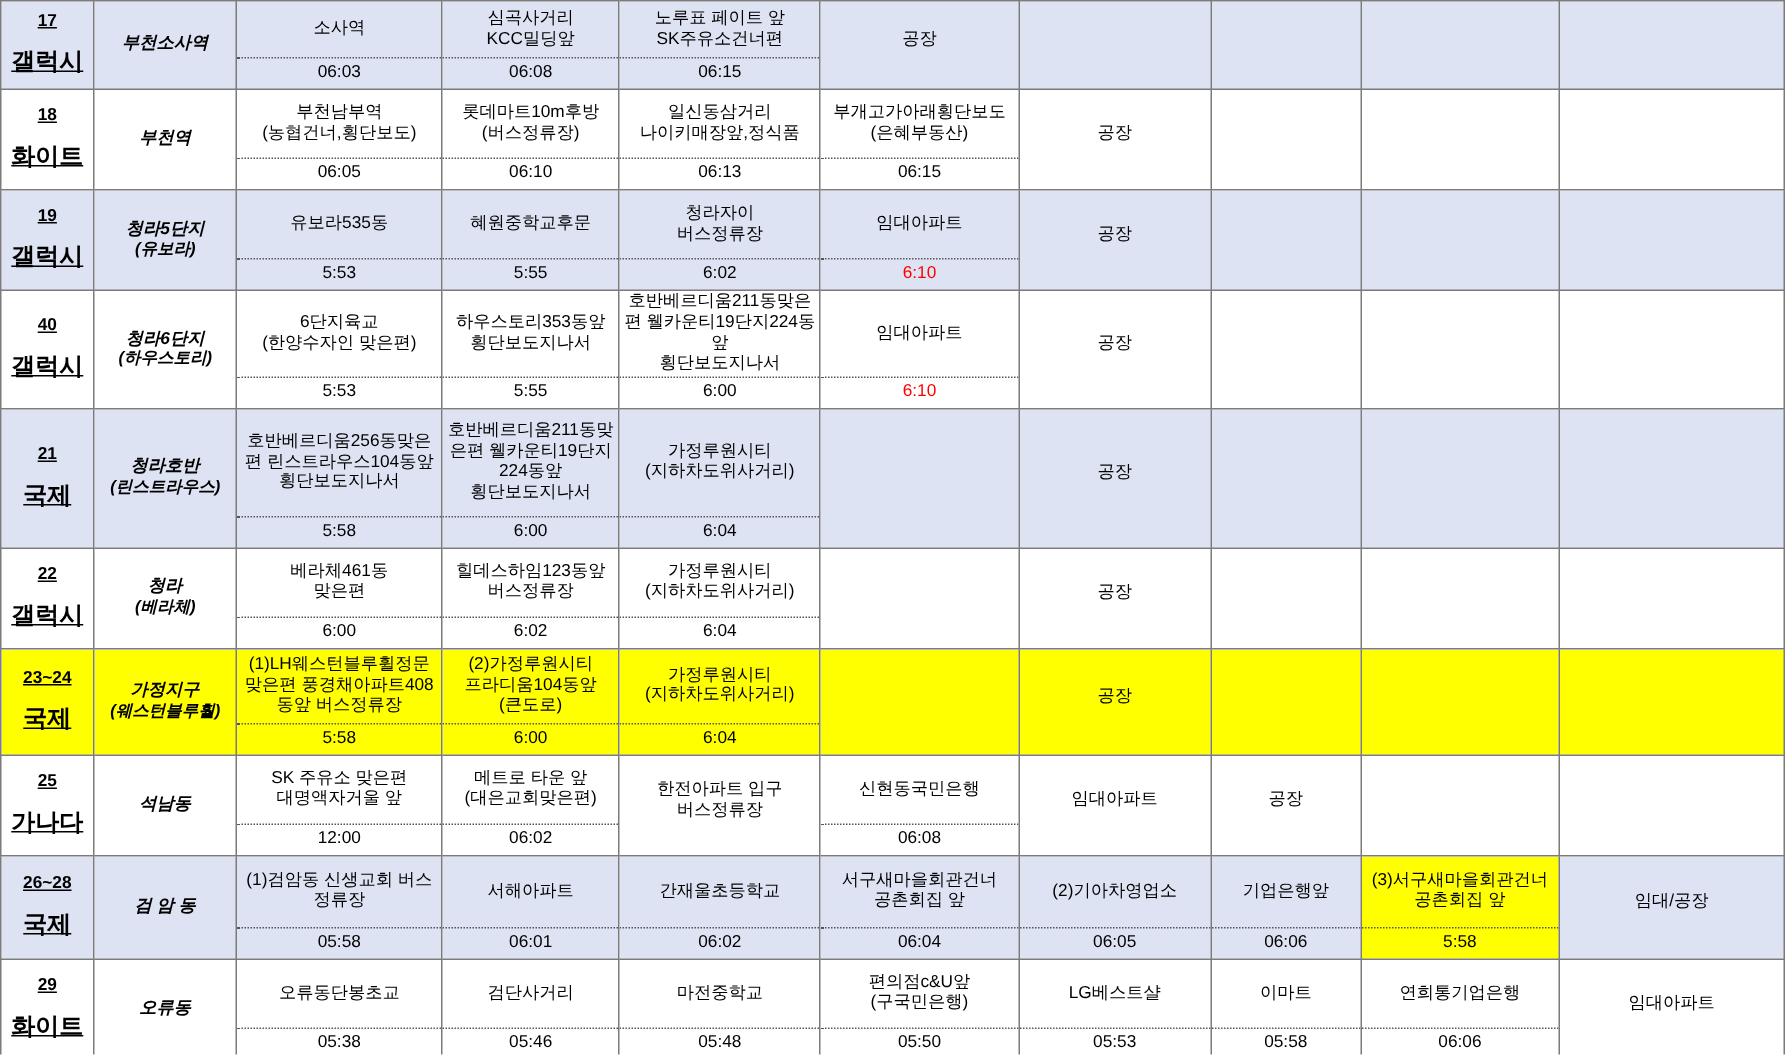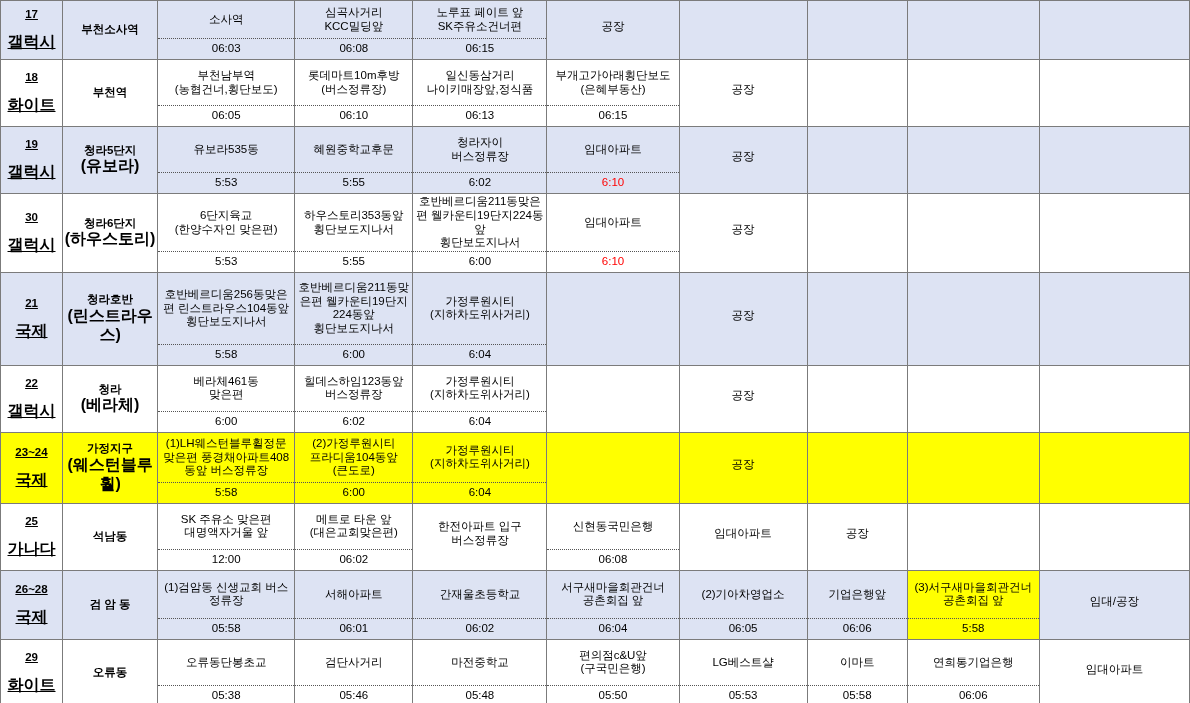--- a/index.html
+++ b/index.html
@@ -44,22 +44,23 @@
     font-weight: bold;
     font-size: 13px;
     text-decoration: underline;
   }
   .no-cell .num { display: block; }
   .no-cell .sub { display: block; margin-top: 12px; font-size: 16px; font-weight: bold; }
 
   .name-cell {
     font-weight: bold;
     font-size: 14px;
-  }
-  .name-cell .l2 { display: block; font-size: 16px; }
+    font-style: italic;
+  }
+  .name-cell .l2 { display: block; font-size: 11px; }
 
   .stop-cell {
     padding: 3px 2px 0 2px;
     height: 100%;
   }
   .stop-inner {
     display: flex;
     flex-direction: column;
     justify-content: space-between;
     height: 100%;
@@ -278,21 +279,21 @@
         </td>
         <td class="stop-cell">
           <div class="stop-inner">
             <div class="stop-text"></div>
             <div class="stop-time notime"></div>
           </div>
         </td>
       </tr>
       <tr class="r20 white">
         <td class="no-cell">
-          <span class="num">30</span>
+          <span class="num">40</span>
           <span class="sub">갤럭시</span>
         </td>
         <td class="name-cell"><span>청라6단지</span><span class="l2">(하우스토리)</span></td>
         <td class="stop-cell">
           <div class="stop-inner">
             <div class="stop-text">6단지육교<br>(한양수자인 맞은편)</div>
             <div class="stop-time">5:53</div>
           </div>
         </td>
         <td class="stop-cell">

